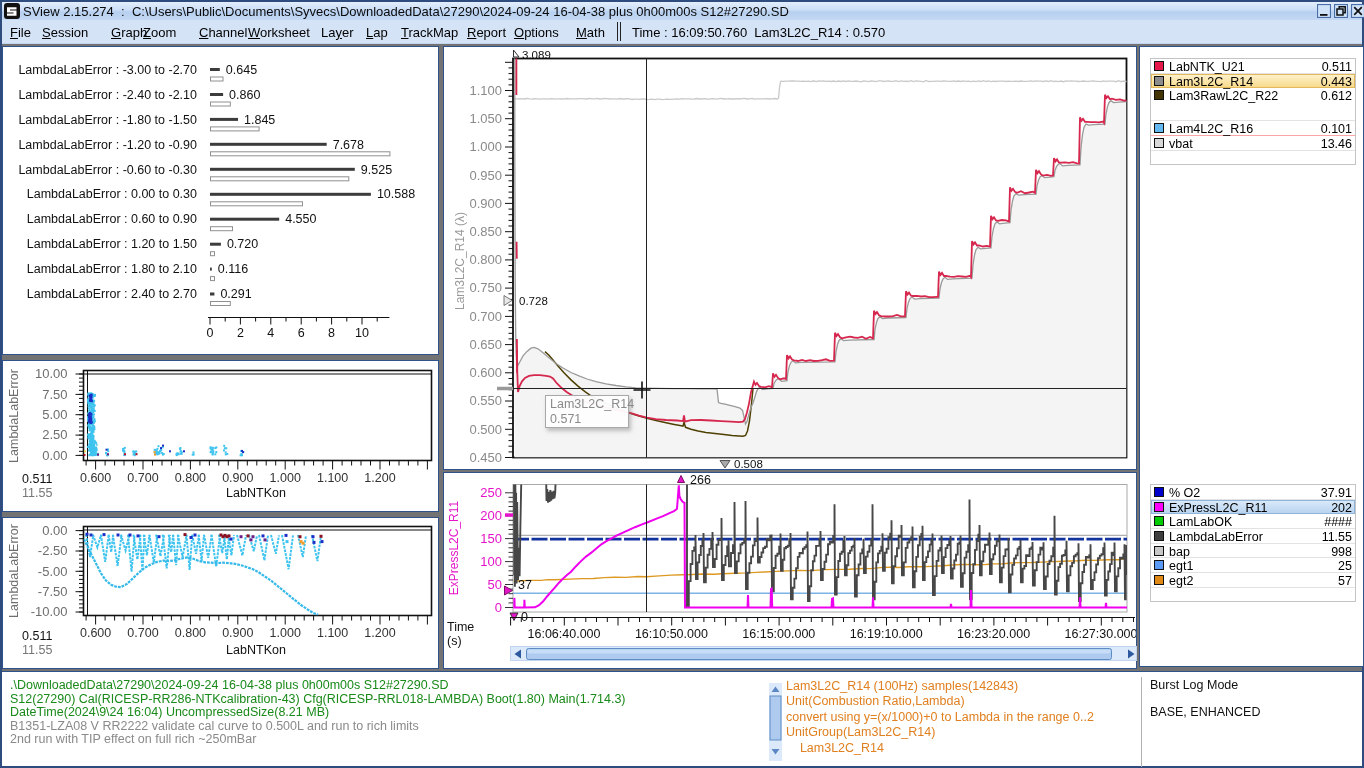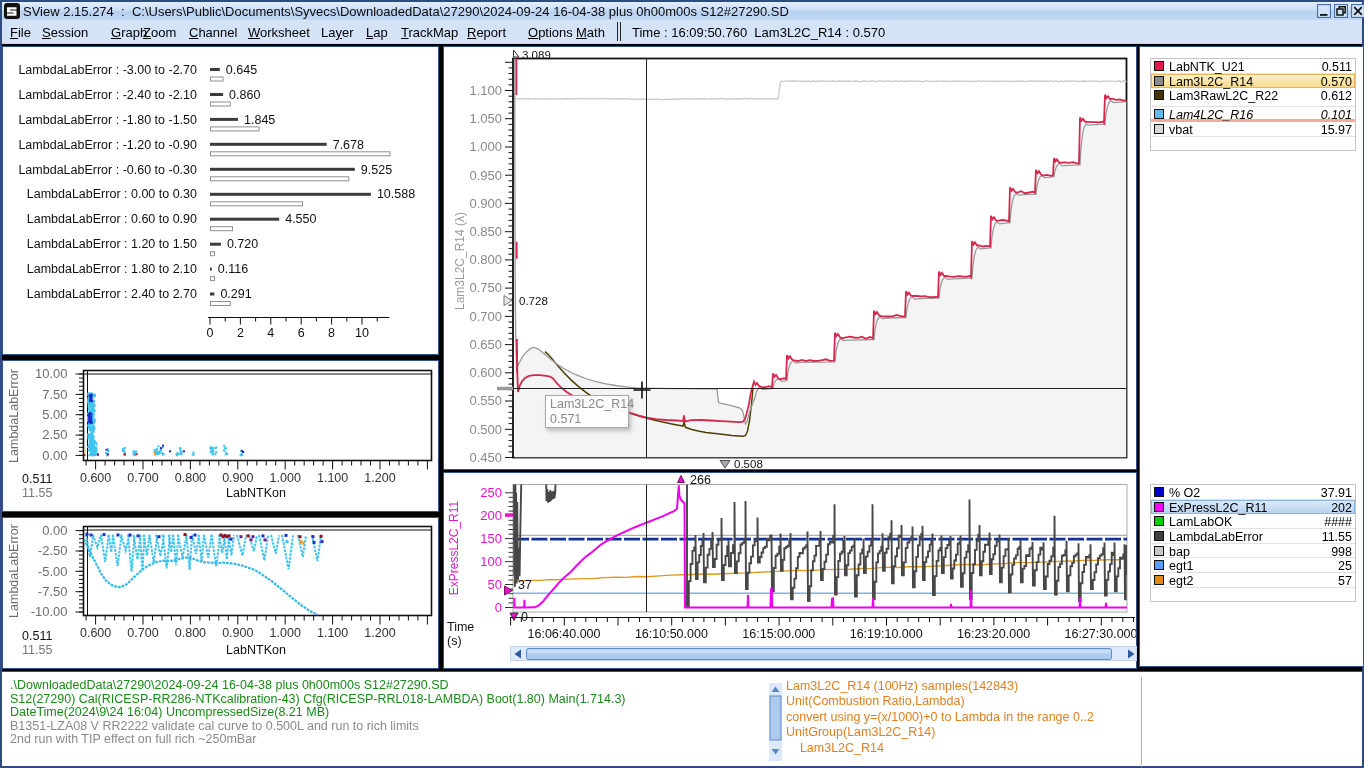--- a/index.html
+++ b/index.html
@@ -1,16 +1,16 @@
 <!DOCTYPE html>
 <html><head><meta charset="utf-8"><style>
 *{margin:0;padding:0;box-sizing:border-box}
 html,body{width:1364px;height:768px;overflow:hidden}
 body{font-family:"Liberation Sans",sans-serif;position:relative;background:#2e4c7e}
-.win{position:absolute;left:2px;top:2px;width:1360px;height:764px;background:#000000}
+.win{position:absolute;left:2px;top:2px;width:1360px;height:764px;background:#737373}
 .titlebar{position:absolute;left:0;top:0;width:1360px;height:18px;
  background:linear-gradient(180deg,#e3eefc 0%,#cbdef7 45%,#b7d0f0 55%,#c3d8f3 100%);
  font-size:13px;color:#0a0a0a;white-space:nowrap}
 .menubar{position:absolute;left:0;top:18px;width:1360px;height:24px;background:#d5e3f7;
  border-bottom:1px solid #c2d4ee;font-size:13px;color:#000}
 .menubar span.it{position:absolute;top:5px}
 .panel{position:absolute;background:#fff;border:1px solid #30528a}
 .u{text-decoration:underline}
 </style></head><body>
 <div class="win">
@@ -32,27 +32,27 @@
       <svg width="14" height="14" style="position:absolute;left:1348.5px;top:1.5px">
         <rect x="0.5" y="0.5" width="13" height="13" fill="#cfe2f8" stroke="#4a6ea8" stroke-width="1.2"></rect>
         <path d="M3.2 3.2 L10.8 10.8 M10.8 3.2 L3.2 10.8" stroke="#111" stroke-width="1.7"></path>
       </svg>
     </div>
     <div class="menubar">
       <span class="it" style="left:8px"><span class="u">F</span>ile</span>
       <span class="it" style="left:40px"><span class="u">S</span>ession</span>
       <span class="it" style="left:109px"><span class="u">G</span>raph</span>
       <span class="it" style="left:141px"><span class="u">Z</span>oom</span>
-      <span class="it" style="left:187px"><span class="u">C</span>hannel</span>
+      <span class="it" style="left:197px"><span class="u">C</span>hannel</span>
       <span class="it" style="left:246px"><span class="u">W</span>orksheet</span>
       <span class="it" style="left:319px">La<span class="u">y</span>er</span>
       <span class="it" style="left:364px"><span class="u">L</span>ap</span>
       <span class="it" style="left:399px"><span class="u">T</span>rackMap</span>
       <span class="it" style="left:465px"><span class="u">R</span>eport</span>
-      <span class="it" style="left:526px"><span class="u">O</span>ptions</span>
+      <span class="it" style="left:512px"><span class="u">O</span>ptions</span>
       <span class="it" style="left:574px"><span class="u">M</span>ath</span>
       <span style="position:absolute;left:615px;top:2px;width:4px;height:19px;border-left:1.5px solid #222;border-right:1.5px solid #222"></span>
       <span class="it" style="left:630px">Time : 16:09:50.760&nbsp;&nbsp;Lam3L2C_R14 : 0.570</span>
     </div>
     <div class="panel" style="left:0px;top:44px;width:437px;height:309px">
       <svg width="435" height="307" style="position:absolute;left:0;top:0" font-family="Liberation Sans" font-size="12.5">
         <text x="194" y="26.7" text-anchor="end" fill="#111">LambdaLabError : -3.00 to -2.70</text>
         <rect x="207" y="21.0" width="9.8" height="3" fill="#3c3c3c"></rect>
         <text x="222.8" y="26.7" fill="#111">0.645</text>
         <rect x="207.5" y="30.0" width="12.5" height="4" fill="#fff" stroke="#909090"></rect>
@@ -1158,36 +1158,36 @@
     <div class="panel" style="left:1137px;top:44px;width:225px;height:621px">
       <div style="position:absolute;left:10px;top:11px;width:206px;border:1px solid #c4c4c4;background:#fff;font-size:12.5px">
         <div style="height:14.7px;position:relative;border-bottom:1px solid #e2e2e2;">
           <span style="position:absolute;left:2.5px;top:2px;width:10px;height:10px;background:#e8174b;border:1px solid #111"></span>
           <span style="position:absolute;left:18px;top:1px">LabNTK_U21</span>
           <span style="position:absolute;right:3px;top:1px">0.511</span>
         </div>
         <div style="height:14.7px;position:relative;border-bottom:1px solid #e2e2e2;background:linear-gradient(180deg,#fdf3d0,#f8da8c);outline:1px solid #e3b85a;outline-offset:-1px;">
           <span style="position:absolute;left:2.5px;top:2px;width:10px;height:10px;background:#8c8c8c;border:1px solid #111"></span>
           <span style="position:absolute;left:18px;top:1px">Lam3L2C_R14</span>
-          <span style="position:absolute;right:3px;top:1px">0.570</span>
+          <span style="position:absolute;right:3px;top:1px">0.443</span>
         </div>
-        <div style="height:19px;position:relative;border-bottom:1px solid #e2e2e2;">
+        <div style="height:33px;position:relative;border-bottom:1px solid #e2e2e2;">
           <span style="position:absolute;left:2.5px;top:2px;width:10px;height:10px;background:#423500;border:1px solid #111"></span>
           <span style="position:absolute;left:18px;top:1px">Lam3RawL2C_R22</span>
           <span style="position:absolute;right:3px;top:1px">0.612</span>
         </div>
-        <div style="height:14.7px;position:relative;border-bottom:3px solid #fca5a5;font-style:italic;">
+        <div style="height:14.7px;position:relative;border-bottom:1px solid #fca5a5;">
           <span style="position:absolute;left:2.5px;top:2px;width:10px;height:10px;background:#63b8f0;border:1px solid #111"></span>
           <span style="position:absolute;left:18px;top:1px">Lam4L2C_R16</span>
           <span style="position:absolute;right:3px;top:1px">0.101</span>
         </div>
         <div style="height:14.7px;position:relative;border-bottom:1px solid #e2e2e2;">
           <span style="position:absolute;left:2.5px;top:2px;width:10px;height:10px;background:#d8d8d8;border:1px solid #111"></span>
           <span style="position:absolute;left:18px;top:1px">vbat</span>
-          <span style="position:absolute;right:3px;top:1px">15.97</span>
+          <span style="position:absolute;right:3px;top:1px">13.46</span>
         </div>
         <div style="height:13px"></div>
       </div>
       <div style="position:absolute;left:10px;top:437px;width:206px;border:1px solid #c4c4c4;background:#fff;font-size:12.5px">
         <div style="height:14.7px;position:relative;border-bottom:1px solid #e2e2e2;">
           <span style="position:absolute;left:2.5px;top:2px;width:10px;height:10px;background:#0000cc;border:1px solid #111"></span>
           <span style="position:absolute;left:18px;top:1px">% O2</span>
           <span style="position:absolute;right:3px;top:1px">37.91</span>
         </div>
         <div style="height:14.7px;position:relative;border-bottom:1px solid #e2e2e2;background:linear-gradient(180deg,#dcebfa,#b9d4f0);outline:1px solid #8fb4dc;outline-offset:-1px;">
@@ -1225,13 +1225,14 @@
     </div>
     <div style="position:absolute;left:0px;top:669px;width:1360px;height:95px;background:#fff;border-top:1px solid #30528a;font-size:12.5px;line-height:13.6px">
       <div style="position:absolute;left:8px;top:7px;color:#1a8a1a">.\DownloadedData\27290\2024-09-24 16-04-38 plus 0h00m00s S12#27290.SD<br>S12(27290) Cal(RICESP-RR286-NTKcalibration-43) Cfg(RICESP-RRL018-LAMBDA) Boot(1.80) Main(1.714.3)<br>DateTime(2024\9\24 16:04) UncompressedSize(8.21 MB)<div style="color:#8a8a8a">B1351-LZA08 V RR2222 validate cal curve to 0.500L and run to rich limits<br>2nd run with TIP effect on full rich ~250mBar</div></div>
       <div style="position:absolute;left:767px;top:11px;width:13px;height:78px;background:#dce9fa"><svg width="13" height="78">
           <path d="M 2.5 9 L 10.5 9 L 6.5 3.5 Z" fill="#5b87c4"></path>
           <rect x="1" y="13" width="11" height="44" fill="#aecbef" stroke="#5f8cc4"></rect>
           <path d="M 2.5 66 L 10.5 66 L 6.5 71.5 Z" fill="#5b87c4"></path>
         </svg></div>
       <div style="position:absolute;left:784px;top:7px;color:#e08020;line-height:15.4px">Lam3L2C_R14 (100Hz) samples(142843)<br>Unit(Combustion Ratio,Lambda)<br>convert using y=(x/1000)+0 to Lambda in the range 0..2<br>UnitGroup(Lam3L2C_R14)<br>&nbsp;&nbsp;&nbsp;&nbsp;Lam3L2C_R14</div>
       <div style="position:absolute;left:1139px;top:5px;width:1px;height:90px;background:#b0b0b0"></div>
+      <div style="position:absolute;left:1148px;top:7px;color:#111">Burst Log Mode<br><br>BASE, ENHANCED</div>
     </div>
   </div>
 </body></html>

